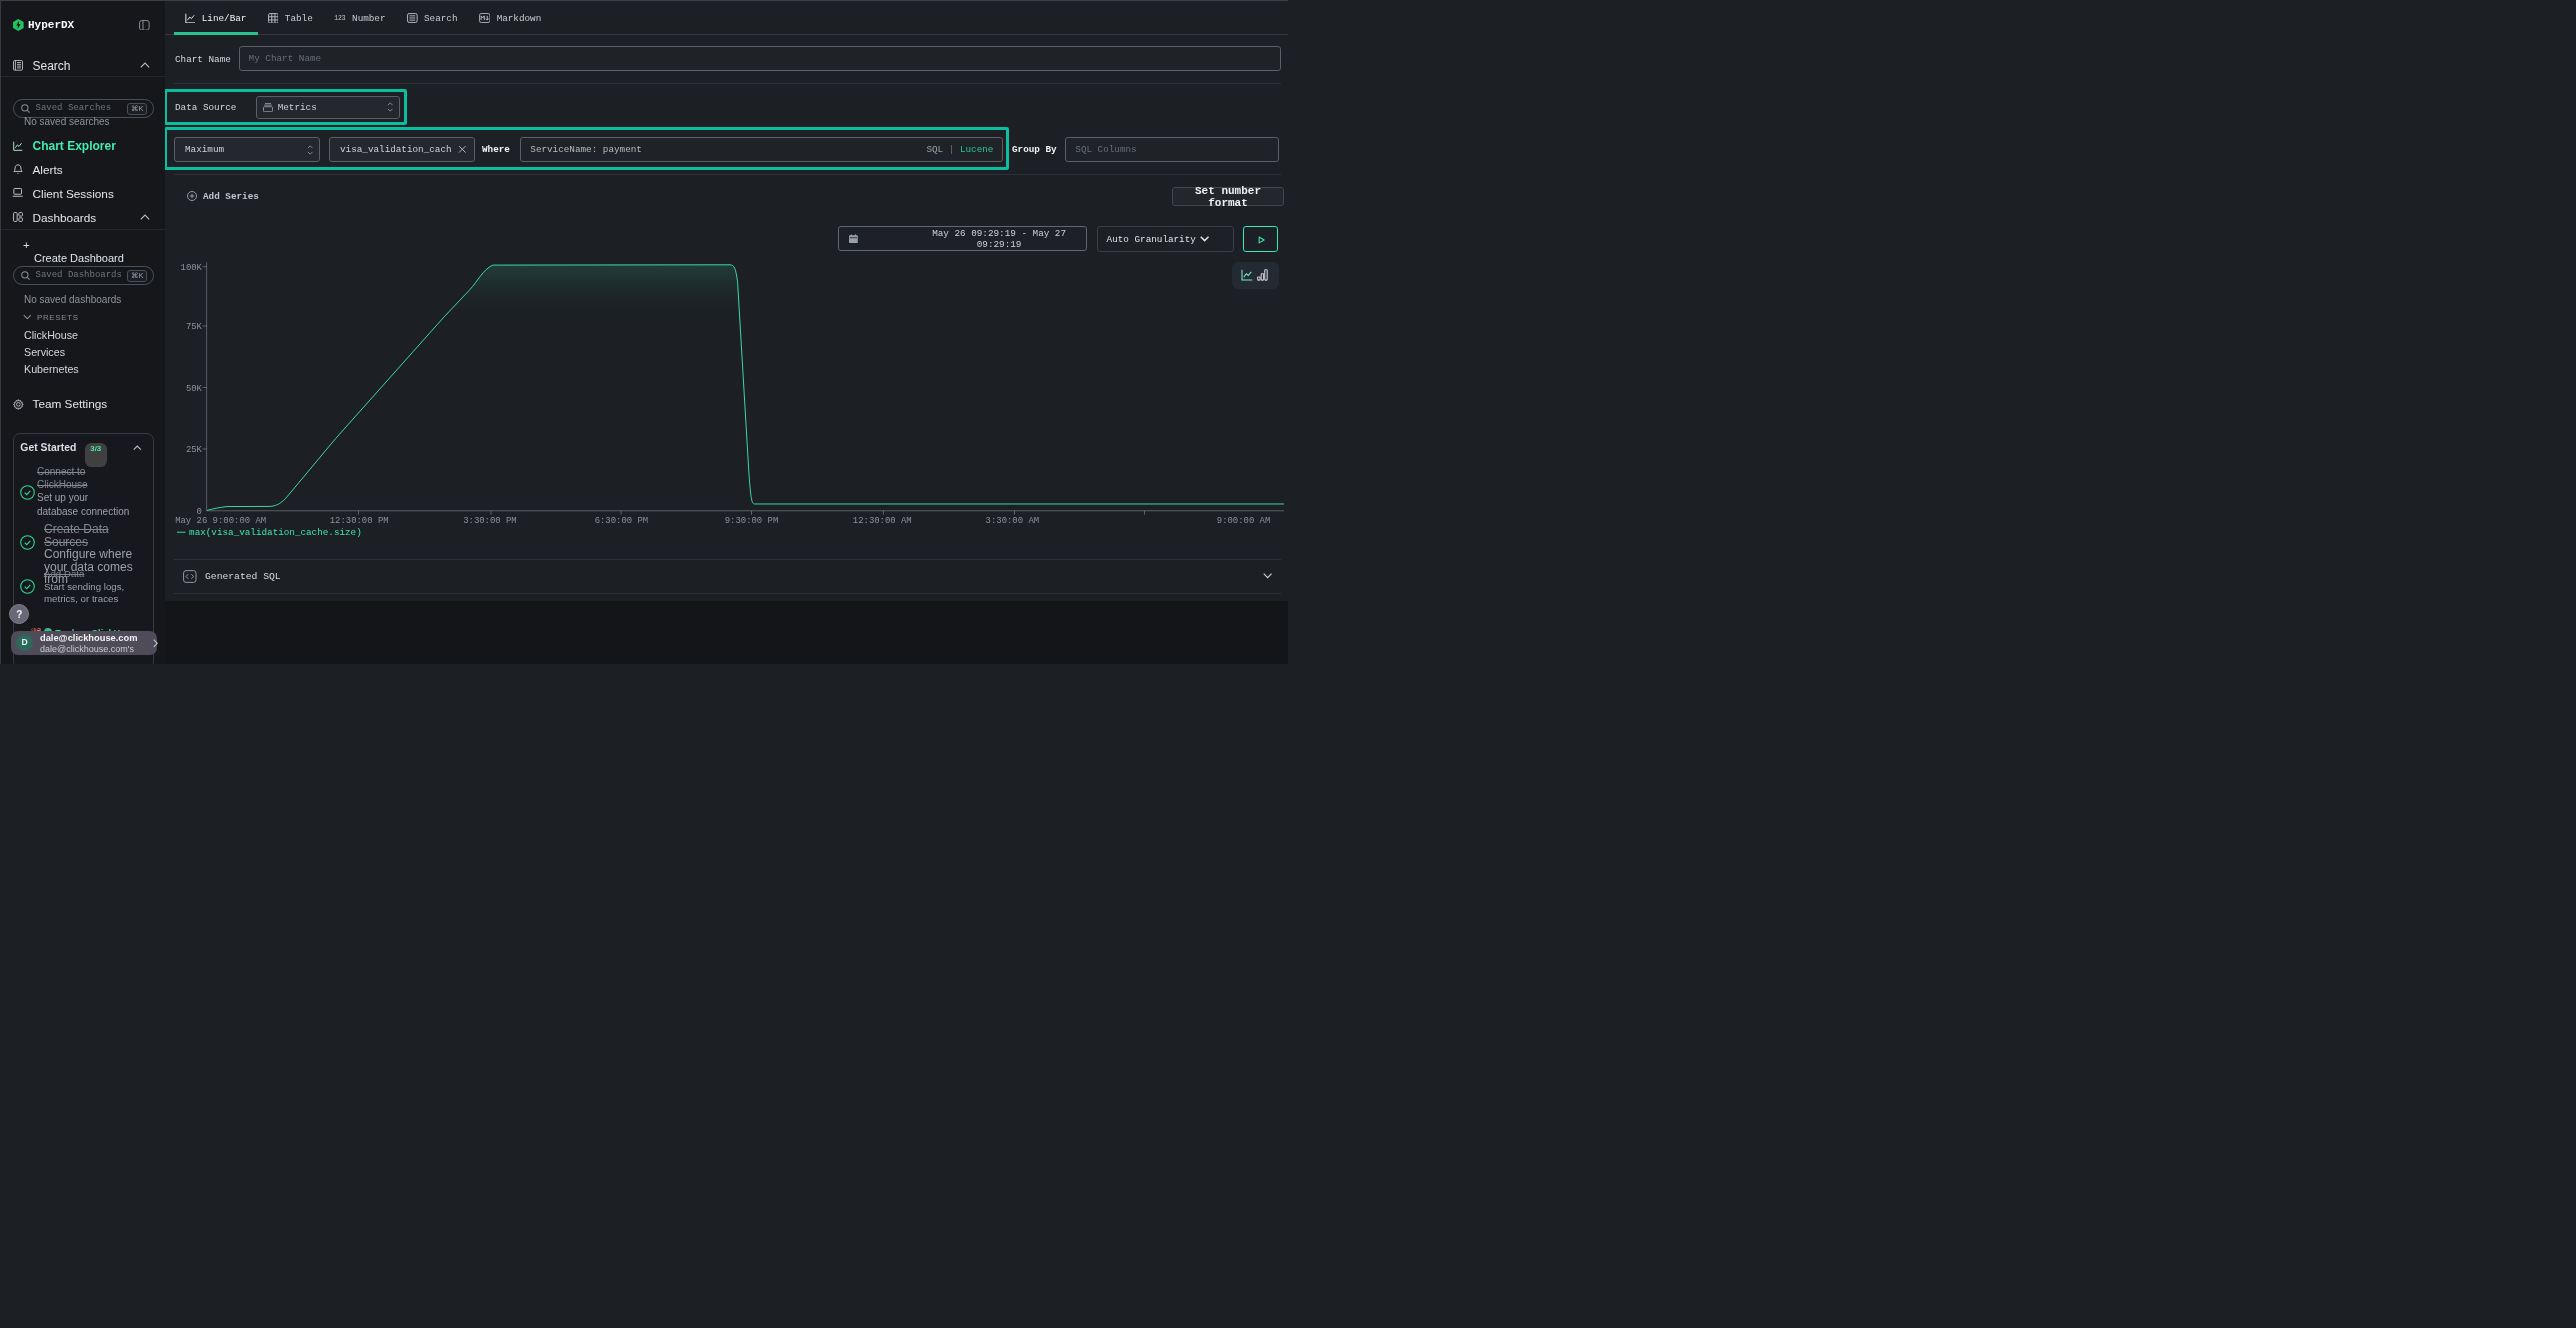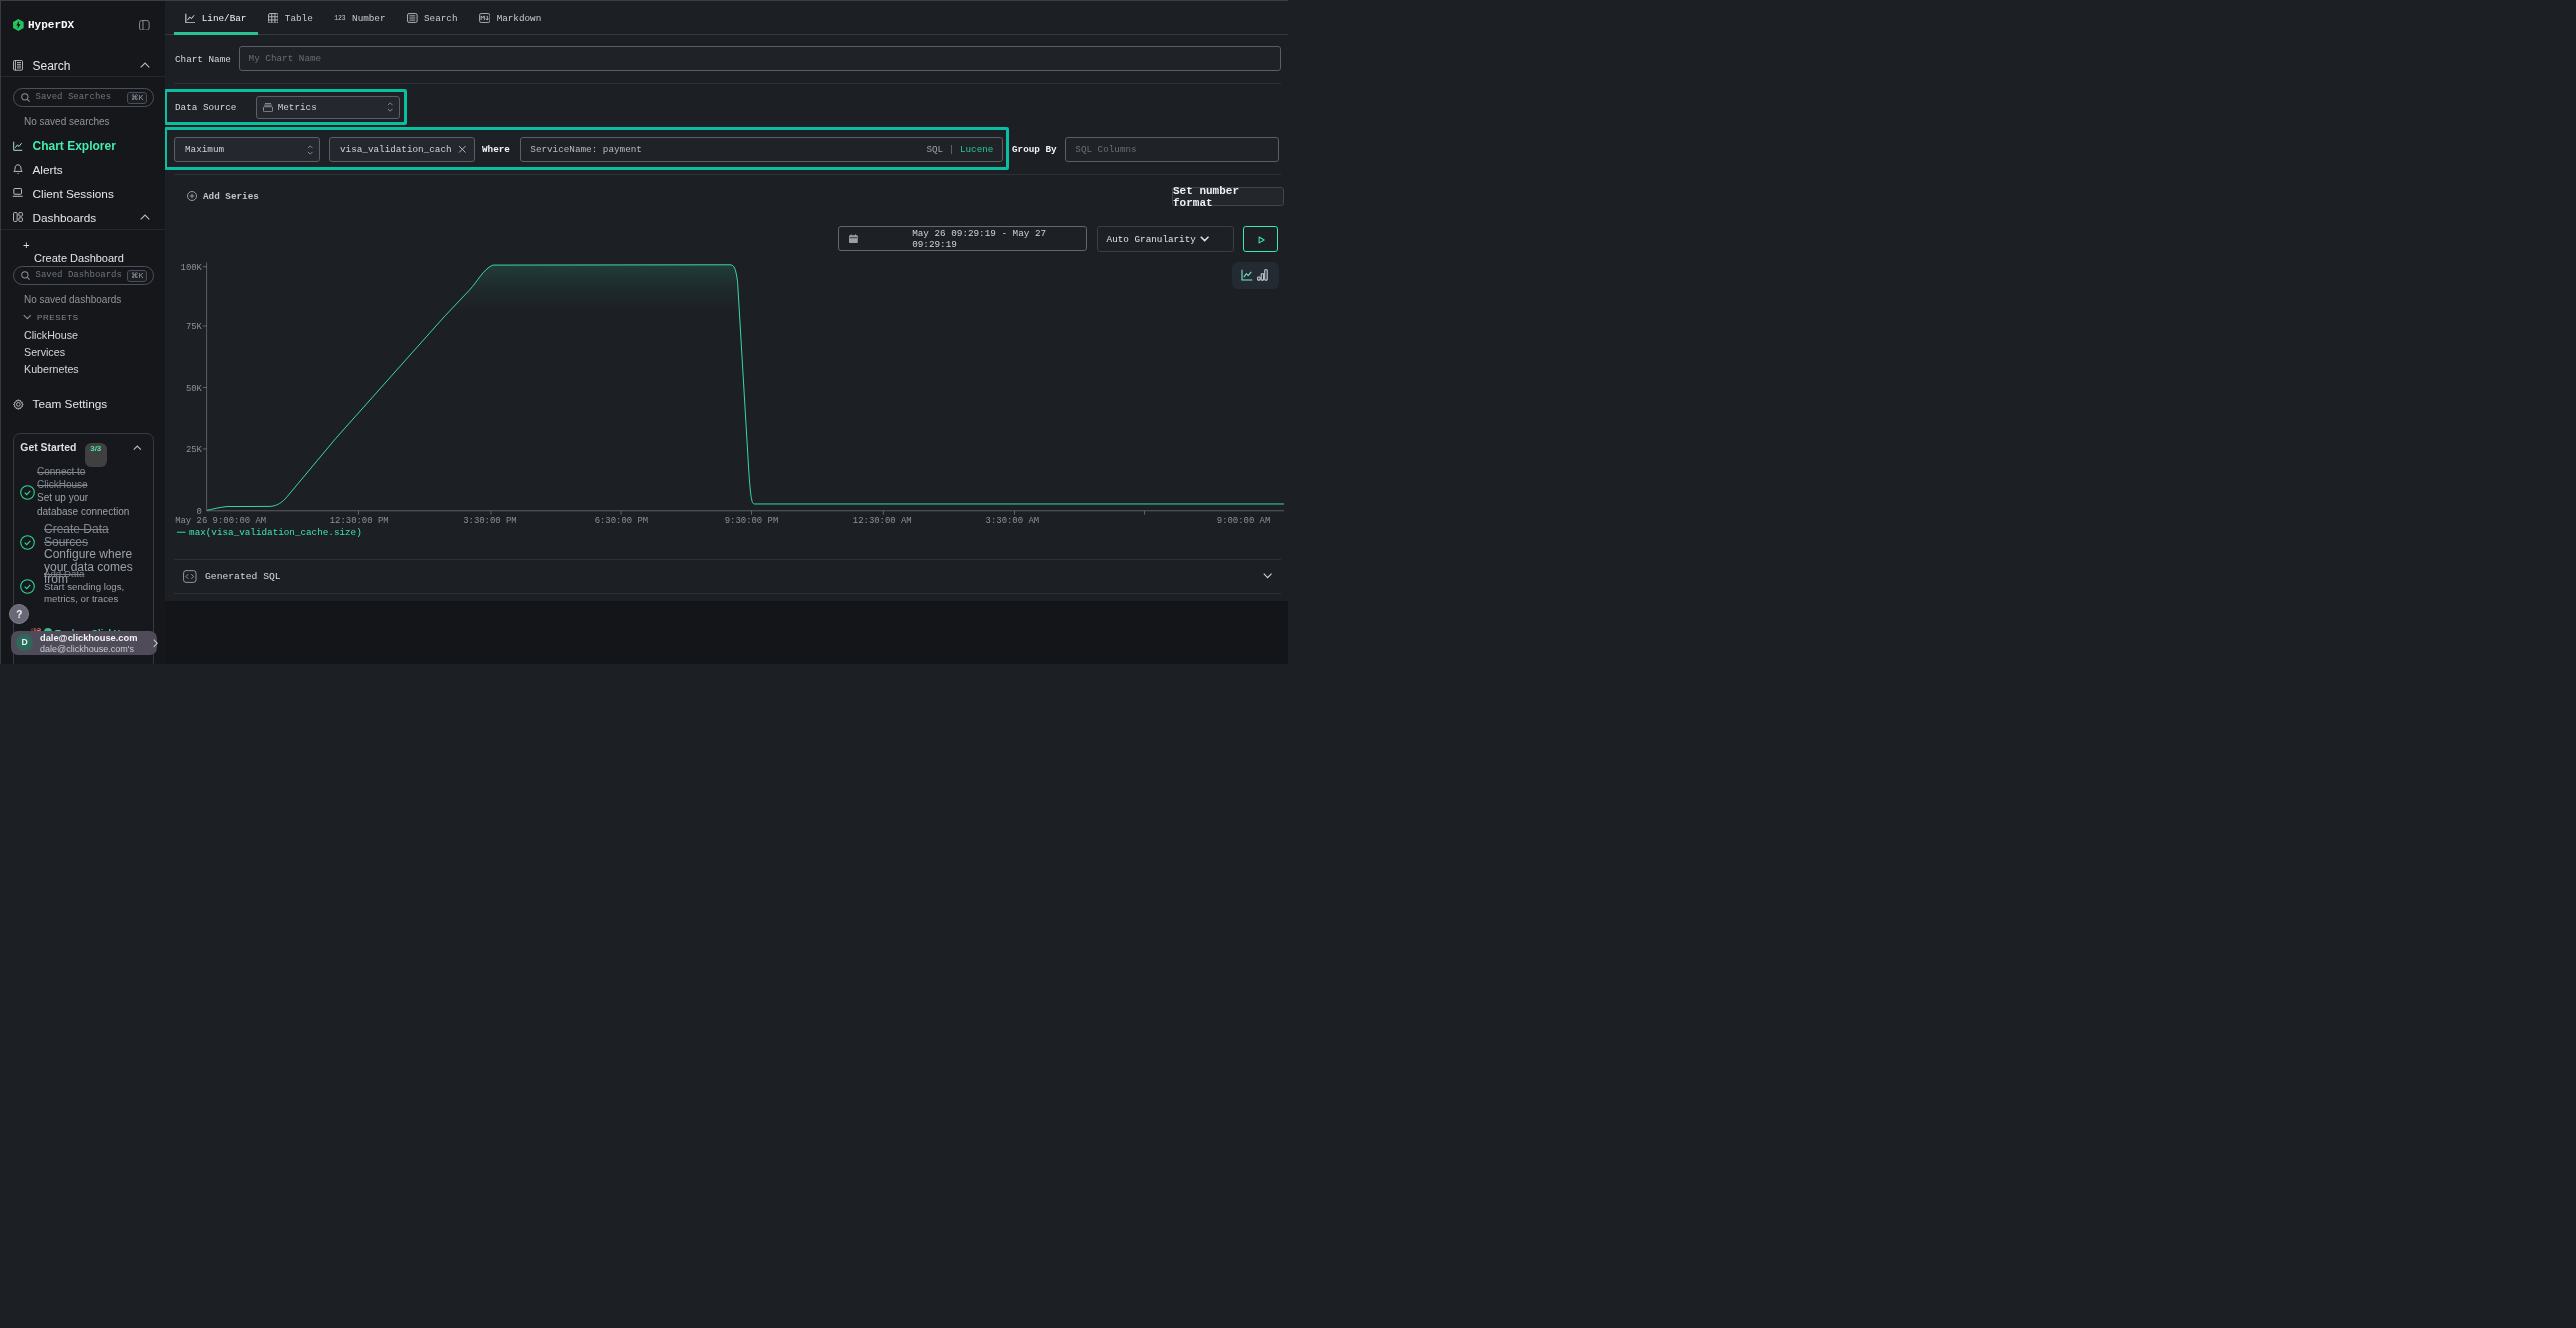--- a/index.html
+++ b/index.html
@@ -5,21 +5,21 @@
   * { margin:0; padding:0; box-sizing:border-box; }
   html,body { width:1288px; height:664px; overflow:hidden; }
   body {
     position:relative;
     background:#1c1f24;
     font-family:"Liberation Sans", sans-serif;
     border-top:0.7px solid #3a3e45;
   }
   .abs { position:absolute; }
   .mono { font-family:"Liberation Mono", monospace; }
-  .flex { display:flex; align-items:center; }
+  .flex { display:flex; align-items:center;text-align:center; }
 
   
   #sidebar { position:absolute; left:0; top:0; width:165px; height:664px; background:#15171b; border-left:0.7px solid #383c42; z-index:5; }
   .navtext { color:#e2e5e9; font-size:11.8px; }
 
   
   .pill { position:absolute; left:12px; width:141px; height:18.6px; border:0.7px solid #4a505a; border-radius:9.3px; display:flex; align-items:center; }
   .pill .ph { color:#6f757e; font-size:9px; font-family:"Liberation Mono", monospace; }
   .kbd { position:absolute; right:5.7px; top:2.9px; border:0.7px solid #4a505a; border-radius:2.9px; font-size:7.5px; color:#9aa0a7; padding:0px 2.9px 0.7px 2.9px; background:#1b1e22; }
 
@@ -67,21 +67,21 @@
       <line x1="5.6" y1="8.6" x2="11.2" y2="8.6"></line>
       <line x1="5.6" y1="11.1" x2="11.2" y2="11.1"></line>
     </svg>
     <div class="abs navtext" style="left:31.5px;top:58px;font-size:12px;">Search</div>
     <svg class="abs" style="left:139px;top:61px" width="10" height="6.4" viewBox="0 0 14 9" fill="none" stroke="#b6bcc3" stroke-width="1.6">
       <polyline points="1,7.5 7,1.5 13,7.5"></polyline>
     </svg>
 
     <div class="abs" style="left:0;top:75px;width:165px;height:0.7px;background:#24282d;"></div>
 
-    <div class="pill" style="top:87px;text-align:center;">
+    <div class="pill" style="top:98px;text-align:center;">
       <svg style="margin-left:7.2px" width="9.3" height="9.3" viewBox="0 0 13 13" fill="none" stroke="#8a9097" stroke-width="1.4">
         <circle cx="5.4" cy="5.4" r="4.4"></circle>
         <line x1="8.8" y1="8.8" x2="12" y2="12"></line>
       </svg>
       <span class="ph" style="margin-left:5px">Saved Searches</span>
       <span class="kbd">⌘K</span>
     </div>
     <div class="abs" style="left:23px;top:115px;font-size:10px;color:#8f959c;">No saved searches</div>
 
     <svg class="abs" style="left:12px;top:140px" width="10" height="10" viewBox="0 0 14 14" fill="none" stroke="#baf0d4" stroke-width="1.3">

